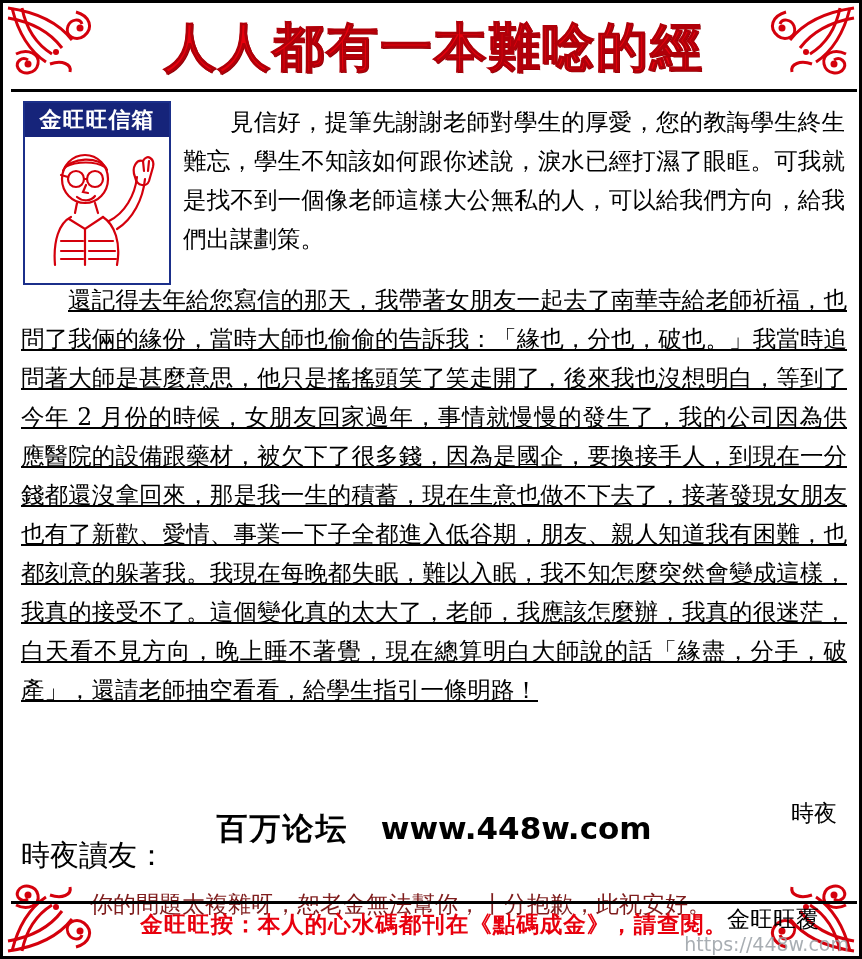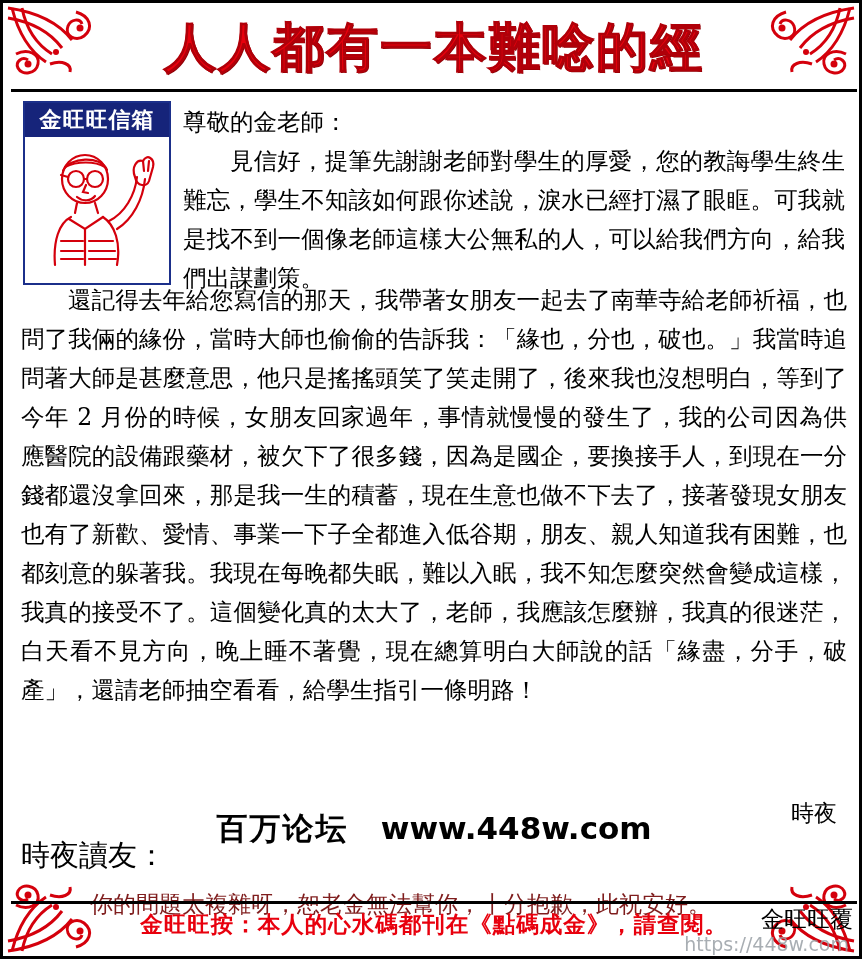--- a/index.html
+++ b/index.html
@@ -117,21 +117,21 @@
   .body-wide {
     position: absolute;
     top: 278px;
     left: 18px;
     width: 826px;
     font-size: 23.5px;
     line-height: 39px;
     color: #000000;
     text-align: justify;
   }
-  .body-wide p { margin: 0; }
+  .body-wide p { margin: 0; text-decoration: underline; }
 
   .sign-right {
     position: absolute;
     right: 22px;
     top: 795px;
     font-size: 23px;
     color: #000000;
   }
 
   
@@ -168,21 +168,21 @@
     left: 18px;
     width: 826px;
     font-size: 23px;
     line-height: 34px;
     color: #7f1d1d;
     text-indent: 3em;
   }
   .reply-sign {
     position: absolute;
     top: 901px;
-    right: 6px;
+    right: 40px;
     font-size: 23px;
     color: #000000;
   }
 
   
   .rule-bottom {
     position: absolute;
     bottom: 52px;
     left: 8px;
     width: 846px;
@@ -334,21 +334,20 @@
 
           <path d="M110 40 C 106 30, 112 22, 118 24 C 122 16, 130 22, 128 30 L 124 44 C 122 50, 112 50, 110 40 Z"></path>
           <path d="M118 24 L 119 34"></path>
           <path d="M124 24 L 123 34"></path>
         </g>
       </svg>
     </div>
   </div>
 
   <div class="letter">
-    <p>尊敬的金老師：</p>
     <p class="indent2">見信好，提筆先謝謝老師對學生的厚愛，您的教誨學生終生難忘，學生不知該如何跟你述說，淚水已經打濕了眼眶。可我就是找不到一個像老師這樣大公無私的人，可以給我們方向，給我們出謀劃策。</p>
   </div>
 
   <div class="body-wide">
     <p class="indent2">還記得去年給您寫信的那天，我帶著女朋友一起去了南華寺給老師祈福，也問了我倆的緣份，當時大師也偷偷的告訴我：「緣也，分也，破也。」我當時追問著大師是甚麼意思，他只是搖搖頭笑了笑走開了，後來我也沒想明白，等到了今年 2 月份的時候，女朋友回家過年，事情就慢慢的發生了，我的公司因為供應醫院的設備跟藥材，被欠下了很多錢，因為是國企，要換接手人，到現在一分錢都還沒拿回來，那是我一生的積蓄，現在生意也做不下去了，接著發現女朋友也有了新歡、愛情、事業一下子全都進入低谷期，朋友、親人知道我有困難，也都刻意的躲著我。我現在每晚都失眠，難以入眠，我不知怎麼突然會變成這樣，我真的接受不了。這個變化真的太大了，老師，我應該怎麼辦，我真的很迷茫，白天看不見方向，晚上睡不著覺，現在總算明白大師說的話「緣盡，分手，破產」，還請老師抽空看看，給學生指引一條明路！</p>
   </div>
 
   <div class="sign-right">時夜</div>
 
   <div class="forum-line">

